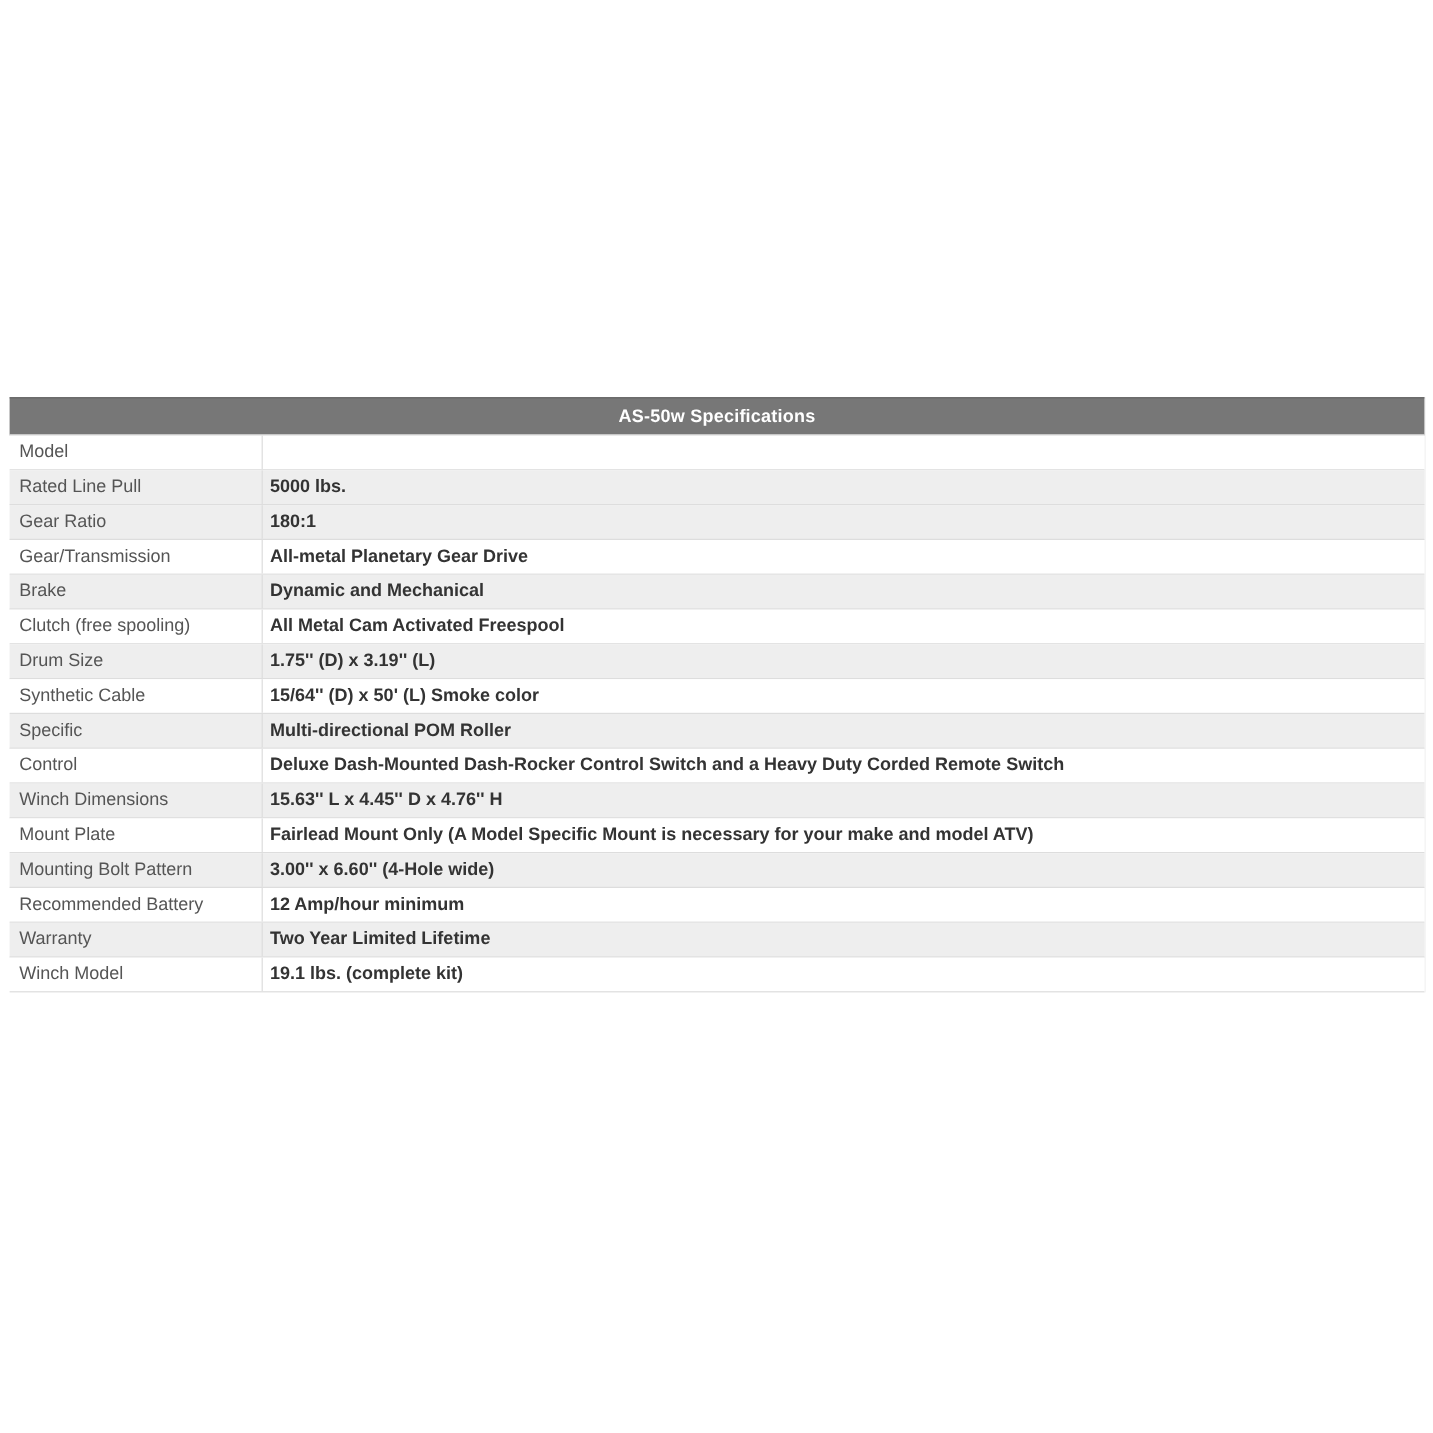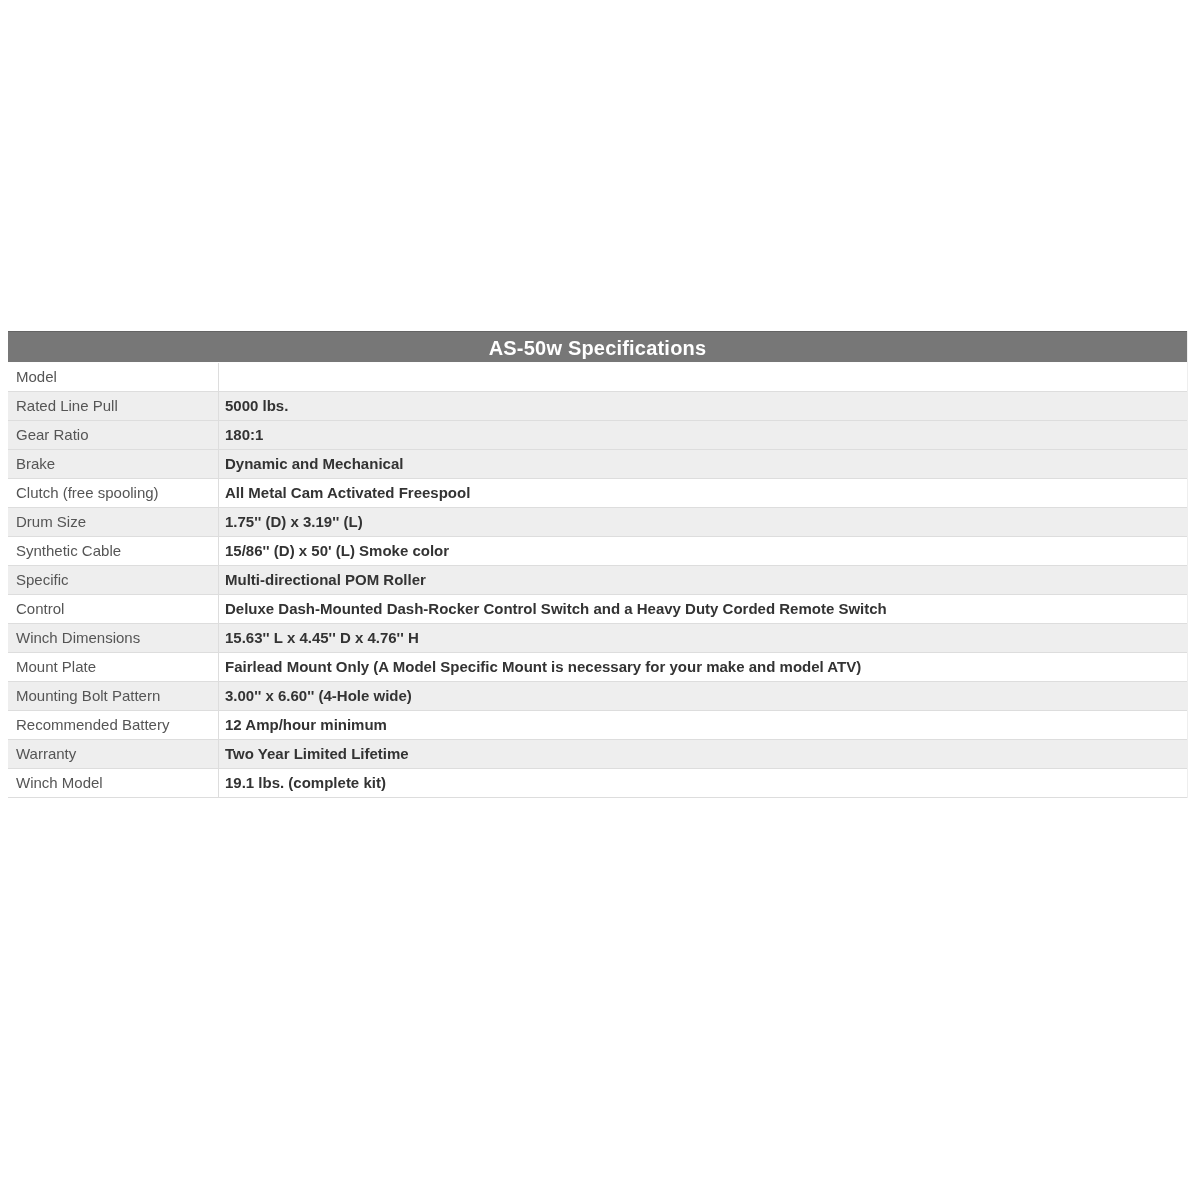--- a/index.html
+++ b/index.html
@@ -25,21 +25,21 @@
   }
   .spec-header {
     height: 32px;
     line-height: 32px;
     box-sizing: border-box;
     background: var(--header-bg, #777777);
     color: var(--header-fg, #ffffff);
     border-top: 1px solid #646464;
     border-bottom: 1px solid #fdfdfd;
     text-align: center;
-    font-size: 20px;
+    font-size: 15px;
     font-weight: bold;
     letter-spacing: 0.2px;
   }
   .row {
     display: flex;
     align-items: flex-end;
     height: 29px;
     box-sizing: border-box;
     border-bottom: 1px solid #dddddd;
     background: #ffffff;
@@ -80,35 +80,39 @@
         <div class="cell label">Model</div>
       </div>
       <div class="row alt">
         <div class="cell label">Rated Line Pull</div>
         <div class="cell value">5000 lbs.</div>
       </div>
       <div class="row alt">
         <div class="cell label">Gear Ratio</div>
         <div class="cell value">180:1</div>
       </div>
+      <div class="row">
+        <div class="cell label">Gear/Transmission</div>
+        <div class="cell value">All-metal Planetary Gear Drive</div>
+      </div>
       <div class="row alt">
         <div class="cell label">Brake</div>
         <div class="cell value">Dynamic and Mechanical</div>
       </div>
       <div class="row">
         <div class="cell label">Clutch (free spooling)</div>
         <div class="cell value">All Metal Cam Activated Freespool</div>
       </div>
       <div class="row alt">
         <div class="cell label">Drum Size</div>
         <div class="cell value">1.75'' (D) x 3.19'' (L)</div>
       </div>
       <div class="row">
         <div class="cell label">Synthetic Cable</div>
-        <div class="cell value">15/86'' (D) x 50' (L) Smoke color</div>
+        <div class="cell value">15/64'' (D) x 50' (L) Smoke color</div>
       </div>
       <div class="row alt">
         <div class="cell label">Specific</div>
         <div class="cell value">Multi-directional POM Roller</div>
       </div>
       <div class="row">
         <div class="cell label">Control</div>
         <div class="cell value">Deluxe Dash-Mounted Dash-Rocker Control Switch and a Heavy Duty Corded Remote Switch</div>
       </div>
       <div class="row alt">

